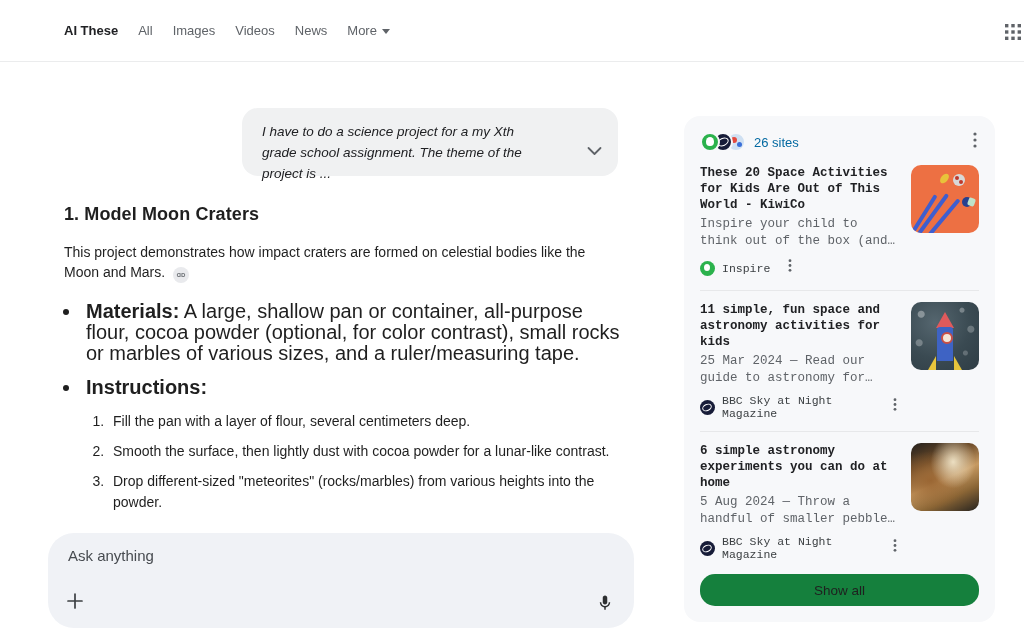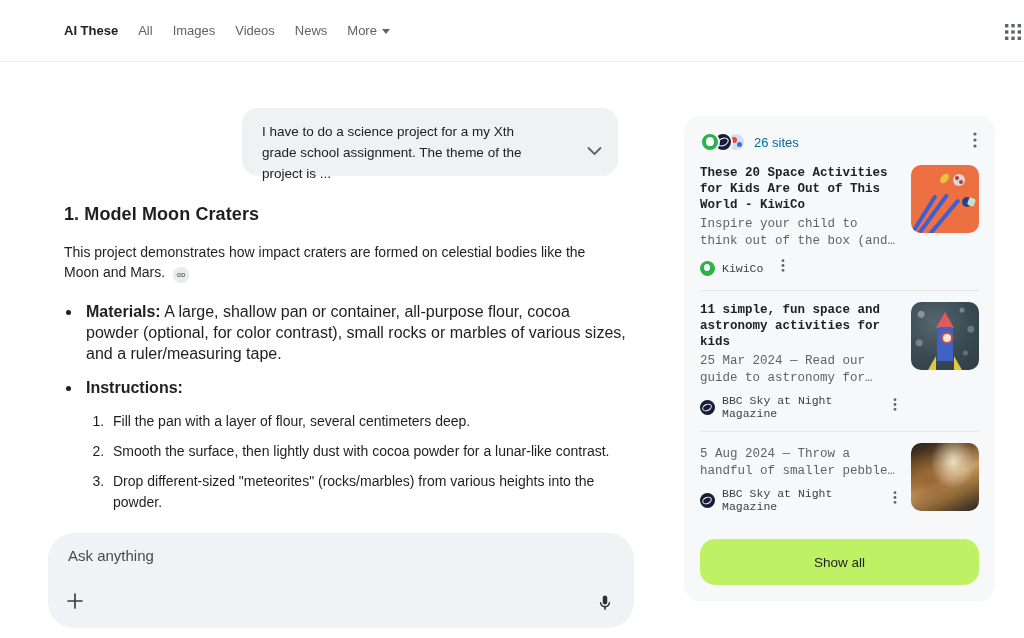--- a/index.html
+++ b/index.html
@@ -12,32 +12,32 @@
   .topnav nav { display:flex; align-items:center; gap:20px; }
   .nav-item { font-size:13px; color:#5f6368; cursor:pointer; display:flex; align-items:center; gap:5px; }
   .nav-item.active { color:#202124; font-weight:700; }
   .caret { width:0; height:0; border-left:4px solid transparent; border-right:4px solid transparent;
            border-top:5px solid #5f6368; display:inline-block; margin-top:2px; }
   .apps-btn { position:absolute; right:3px; top:24px; width:16px; height:16px; cursor:pointer; }
 
   
   .main { position:absolute; left:64px; top:62px; width:566px; }
   .query-bubble { width:376px; height:68px; margin:46px 12px 6px auto; background:#f0f1f2; border-radius:16px;
-                  padding:13px 72px 13px 20px; font-size:13.5px; line-height:21px; color:#202124; position:relative; }
+                  padding:13px 72px 13px 20px; font-size:13.5px; line-height:21px; color:#202124; position:relative;font-style:italic; }
   .query-chevron { position:absolute; right:16px; bottom:14px; cursor:pointer; }
 
   .intro { margin-top:26px; font-size:14px; line-height:20px; width:560px; }
   .intro b, .blt b { font-weight:700; }
   .link-chip { display:inline-flex; align-items:center; justify-content:center; width:16px; height:16px;
                background:#e9eaed; border-radius:50%; vertical-align:-3px; margin-left:4px; cursor:pointer; }
   h2.section { margin-top:28px; font-size:18px; font-weight:700; color:#1f1f1f; letter-spacing:.1px; }
   .desc { margin-top:17px; font-size:14px; line-height:20px; width:560px; }
 
   ul.blts { margin-top:18px; padding-left:18px; width:562px; }
-  ul.blts li { font-size:16px; line-height:21px; padding-left:4px; }
+  ul.blts li { font-size:20px; line-height:21px; padding-left:4px; }
   ul.blts li + li { margin-top:13px; }
   ol.steps { margin:13px 0 0 20px; padding-left:24px; width:530px; }
   ol.steps li { font-size:14px; line-height:21px; padding-left:5px; margin-bottom:9px; }
 
   
   .ask-box { position:absolute; left:48px; top:533px; width:586px; height:95px; background:#f0f2f6;
              border-radius:26px; z-index:6; }
   .ask-box textarea { position:absolute; left:20px; top:14px; width:520px; height:30px; border:none; outline:none;
                       background:transparent; resize:none; font-family:inherit; font-size:15px; color:#1f1f1f; }
   .ask-box textarea::placeholder { color:#474b50; opacity:1; }
@@ -103,21 +103,21 @@
   .rkt-fin-l, .rkt-fin-r { position:absolute; bottom:0; width:0; height:0; border-bottom:14px solid #e8c53c; }
   .rkt-fin-l { left:17px; border-left:8px solid transparent; }
   .rkt-fin-r { right:17px; border-right:8px solid transparent; }
 
   .thumb3 { background:
      radial-gradient(ellipse at 62% 28%, #ecdfc2 0%, rgba(236,223,194,0) 38%),
      radial-gradient(ellipse at 28% 55%, #9a6633 0%, rgba(154,102,51,0) 55%),
      linear-gradient(155deg, #23201d 0%, #6b4a28 28%, #c79a62 52%, #8a6535 74%, #26231f 100%); }
 
   .divider { border-top:1px solid #e7e8ea; margin:11px 0; }
-  .show-all { margin-top:26px; height:46px; border-radius:15px; background:#bef264; display:flex;
+  .show-all { margin-top:13px; height:32px; border-radius:15px; background:#15803d; display:flex;
               align-items:center; justify-content:center; font-size:13.5px; color:#1f1f1f; cursor:pointer; }
 </style>
 </head>
 <body>
 
 <div id="app">
 
   <header class="topnav">
     <nav>
       <span class="nav-item active">AI These</span>
@@ -199,21 +199,21 @@
           </svg>
       </span>
     </div>
 
     <div class="card">
       <div class="card-text">
         <div class="card-title">These 20 Space Activities for Kids Are Out of This World - KiwiCo</div>
         <div class="card-snippet">Inspire your child to think out of the box (and out of this world!) with our...</div>
         <div class="card-src">
           <span class="sfav sfav-kiwico"></span>
-          <span class="src-name">KiwiCo</span>
+          <span class="src-name">Inspire</span>
           <span class="kebab">
             <svg width="4" height="13" viewBox="0 0 4 13">
                 <g fill="#5f6368">
                   <circle cx="2" cy="1.7" r="1.4"></circle>
                   <circle cx="2" cy="6.5" r="1.4"></circle>
                   <circle cx="2" cy="11.3" r="1.4"></circle>
                 </g>
               </svg>
           </span>
         </div>
@@ -254,20 +254,21 @@
         <span class="rkt-body"></span>
         <span class="rkt-fin-l"></span>
         <span class="rkt-fin-r"></span>
       </div>
     </div>
 
     <div class="divider"></div>
 
     <div class="card">
       <div class="card-text">
+        <div class="card-title">6 simple astronomy experiments you can do at home</div>
         <div class="card-snippet">5 Aug 2024 — Throw a handful of smaller pebbles in with a bit of a...</div>
         <div class="card-src">
           <span class="sfav sfav-bbc"></span>
           <span class="src-name">BBC Sky at Night Magazine</span>
           <span class="kebab">
             <svg width="4" height="13" viewBox="0 0 4 13">
                 <g fill="#5f6368">
                   <circle cx="2" cy="1.7" r="1.4"></circle>
                   <circle cx="2" cy="6.5" r="1.4"></circle>
                   <circle cx="2" cy="11.3" r="1.4"></circle>

